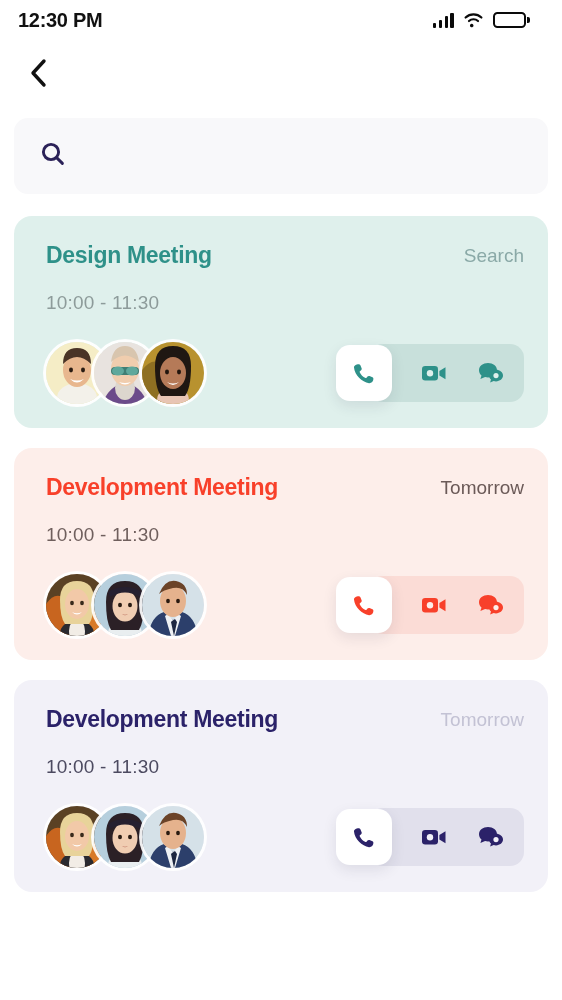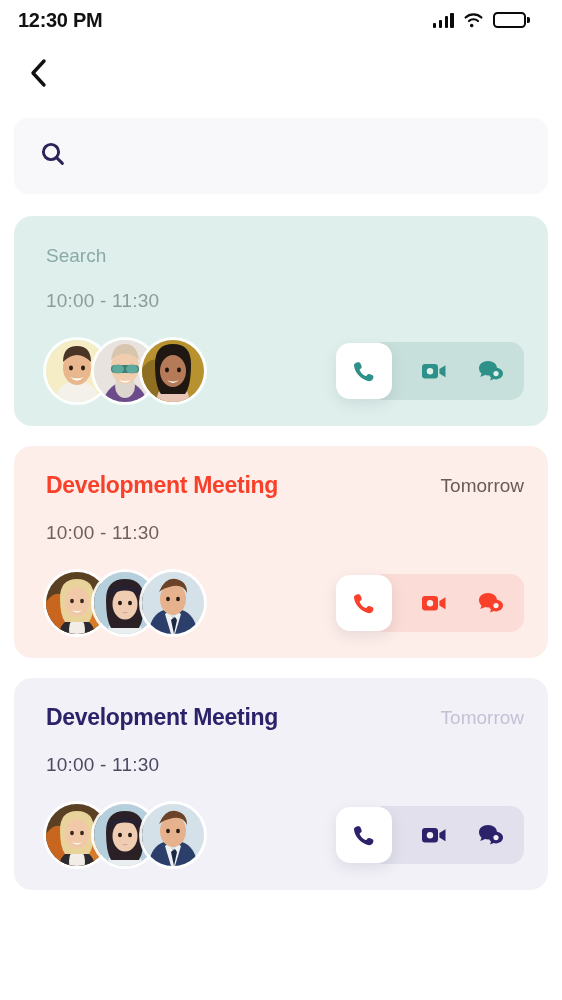--- a/index.html
+++ b/index.html
@@ -171,20 +171,21 @@
         <line x1="16.6" y1="16.6" x2="22.4" y2="22.4" stroke="#2b2258" stroke-width="2.9" stroke-linecap="round"></line>
       </svg>
     </span>
   </div>
 </div>
 
 <div class="cards">
 
   <div class="card" style="background:#dff0ec;">
     <div class="card-top">
+      <div class="card-title" style="color:#2e9189;">Design Meeting</div>
       <div class="card-day" style="color:#8aa9a7;">Search</div>
     </div>
     <div class="card-time" style="color:#8d9b9a;">10:00 - 11:30</div>
 
     <div class="card-bottom">
       <div class="avatars">
         <div class="avatar">
           <svg viewBox="0 0 62 62">
               <rect width="62" height="62" fill="#f5edc6"></rect>
             <ellipse cx="31" cy="56" rx="20" ry="15" fill="#f3f1ea"></ellipse>

